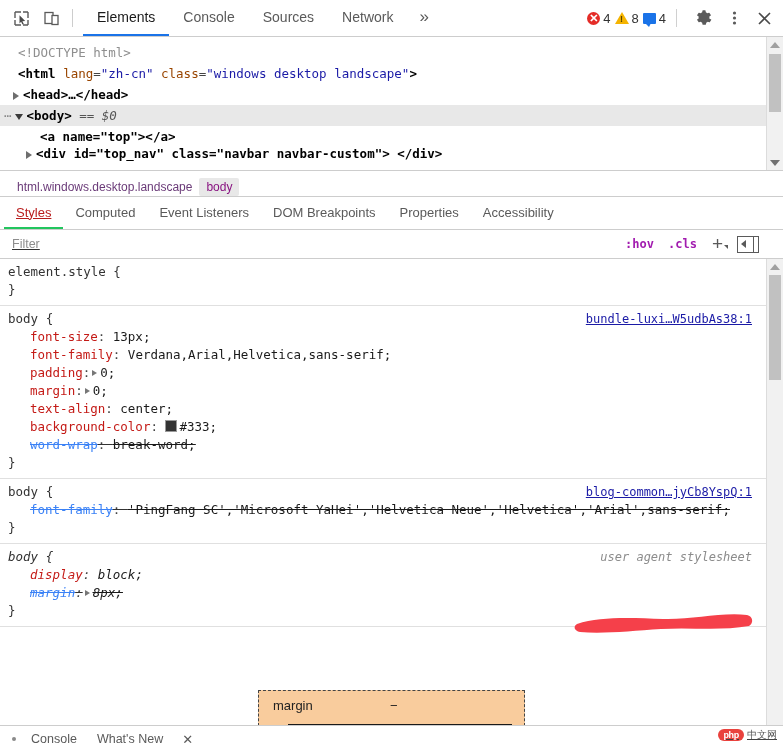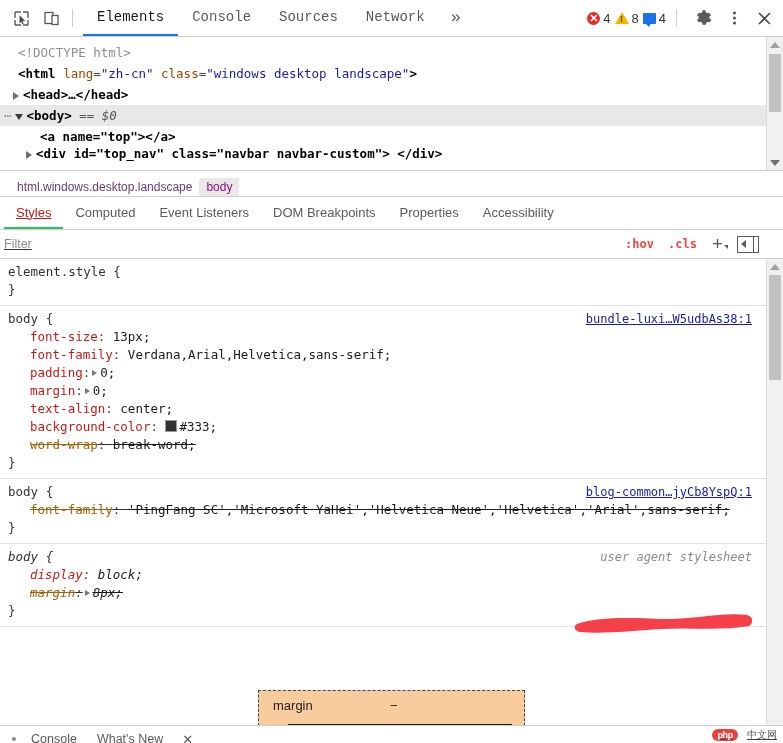--- a/index.html
+++ b/index.html
@@ -47,21 +47,20 @@
     margin-left: 4px;
   }
   .tab {
     padding: 0 14px;
     display: flex; align-items: center;
     font-size: 14px;
     color: #5a5a5a;
     cursor: pointer;
     border-bottom: 2px solid transparent;
     white-space: nowrap;
-    font-family: Liberation Mono, monospace;
   }
   .tab.active {
     color: #1a1a1a;
     border-bottom: 2px solid #1a73e8;
   }
   .tab.overflow {
     font-size: 17px; color: #5a5a5a; padding: 0 12px;
     letter-spacing: -1px;
   }
   .tb-right {
@@ -227,31 +226,31 @@
     background: #fff;
     border-bottom: 1px solid #cdcdcd;
     position: relative;
   }
   .filter-input {
     flex: 1;
     border: none; outline: none;
     font-family: "Liberation Sans", sans-serif;
     font-size: 12.5px;
     color: #333;
-    padding-left: 4px;
+    padding-left: 12px;
     background: transparent;
     height: 26px;
     text-decoration: underline;
   }
   .filter-input::placeholder { color: #8d8d8d; }
   .fr-btn {
     font-family: "DejaVu Sans Mono", monospace;
     font-size: 12px;
     font-weight: bold;
-    color: #ef4444;
+    color: #a21caf;
     padding: 0 7px;
     cursor: pointer;
     white-space: nowrap;
   }
   .plus-wrap {
     display: flex; align-items: flex-end;
     padding: 0 4px 0 8px; cursor: pointer;
   }
   .plus-sign { font-size: 19px; color: #5a5a5a; line-height: 14px; }
   .plus-caret {
@@ -319,21 +318,21 @@
     cursor: default;
   }
   .decl {
     padding-left: 30px;
     color: #333;
     white-space: pre-wrap;
   }
   .decl .prop { color: #c41a16; }
   .decl .val { color: #1a1a1a; }
   .decl.over .prop, .decl.over .val, .decl.over { text-decoration: line-through; }
-  .decl.over .prop { color: #a16207; }
+  .decl.over .prop { color: #3b82f6; }
   .brace { padding-left: 8px; color: #333; }
   .exp-tri {
     display: inline-block;
     width: 0; height: 0;
     border-top: 3.5px solid transparent;
     border-bottom: 3.5px solid transparent;
     border-left: 5px solid #777;
     vertical-align: middle;
     margin: 0 3px 1px 2px;
   }
@@ -407,21 +406,21 @@
   .dr-close { padding: 0 8px; cursor: pointer; font-size: 13px; }
   .dr-dot {
     width: 4px; height: 4px; border-radius: 50%;
     background: #8a8a8a; margin: 0 4px;
   }
 
   
   .watermark {
     position: absolute;
     right: 6px; bottom: 1px;
-    display: flex; align-items: center; gap: 9px;
+    display: flex; align-items: center; gap: 3px;
     z-index: 60;
     opacity: 0.92;
     text-decoration: underline;
   }
   .wm-pill {
     background: #e8322d;
     color: #fff;
     font-size: 9px;
     font-weight: bold;
     padding: 1px 5px;

